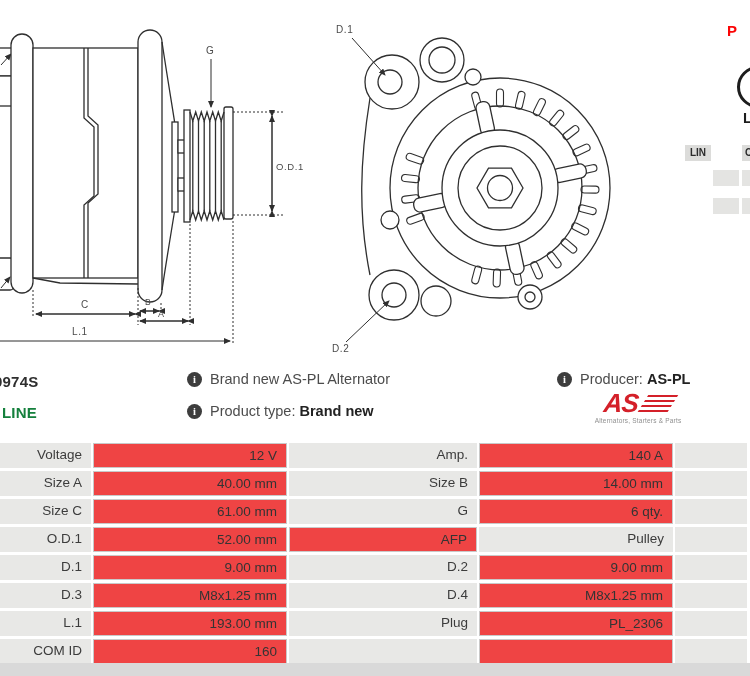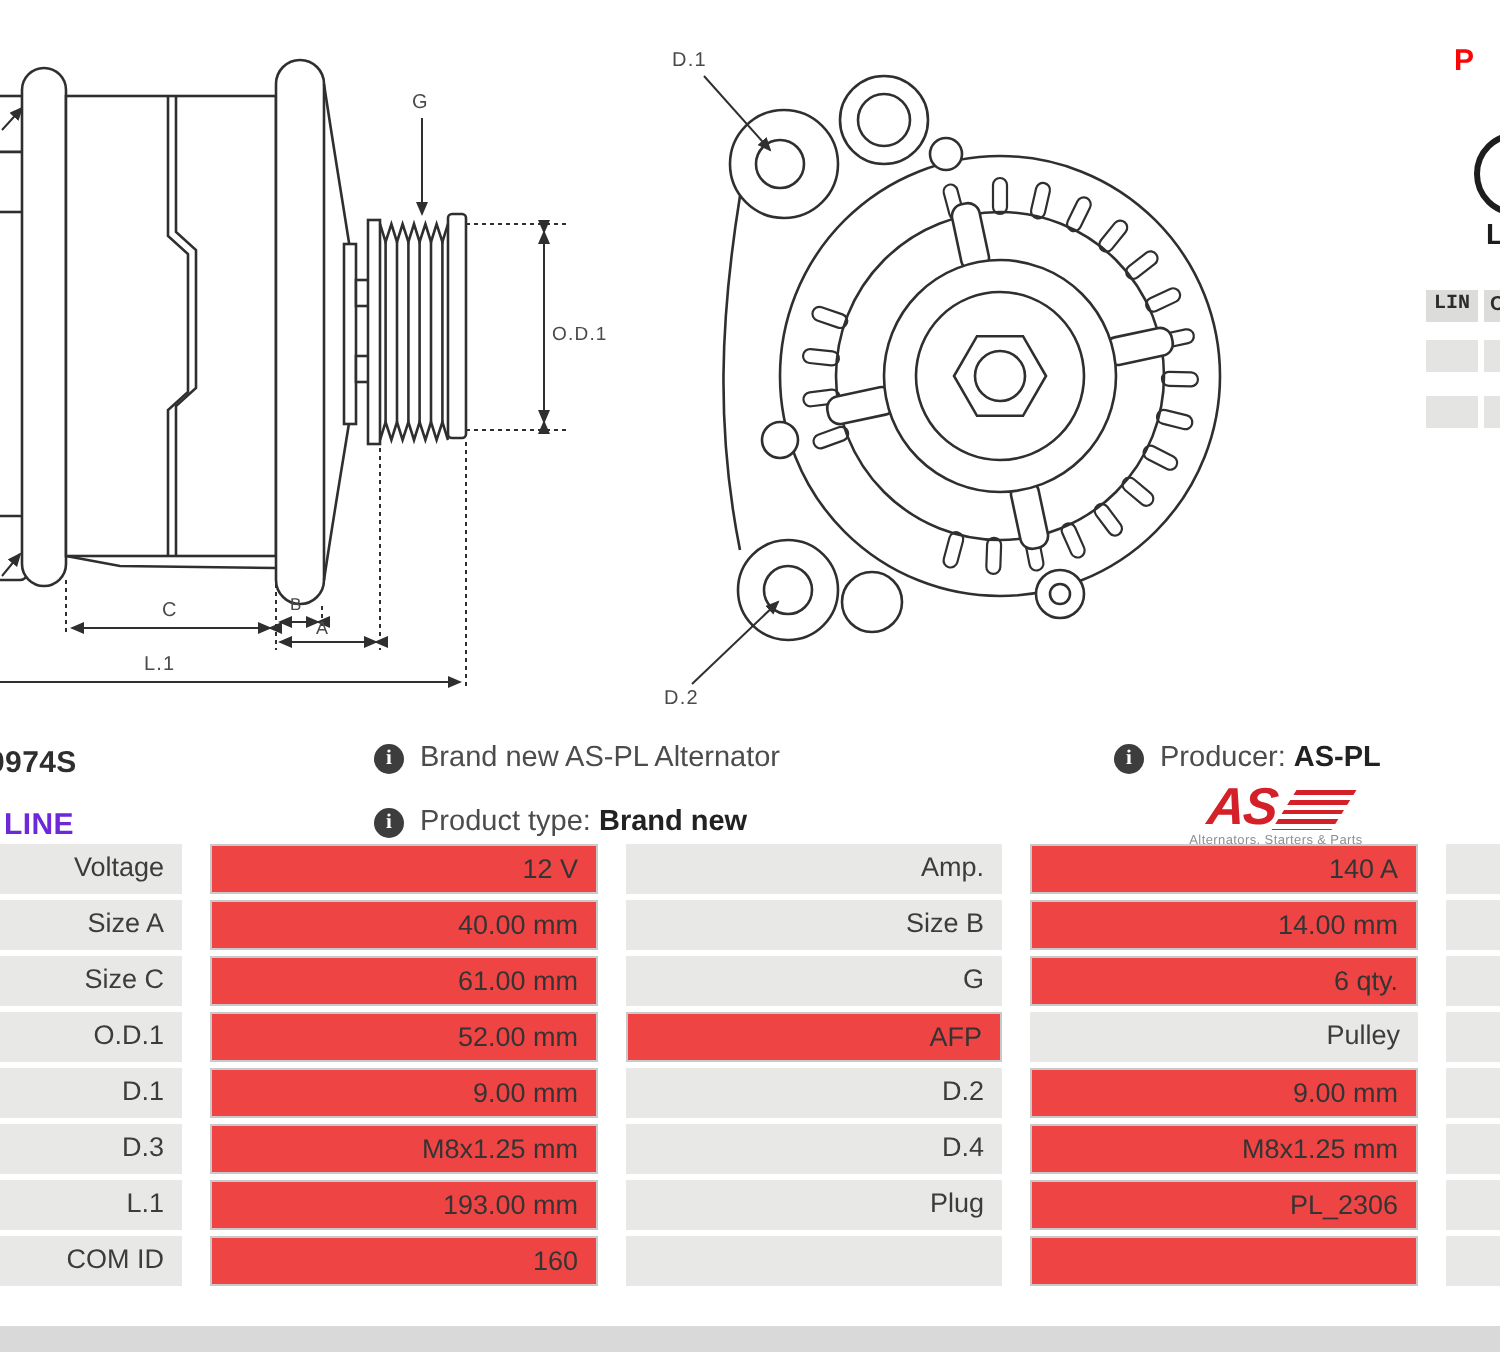--- a/index.html
+++ b/index.html
@@ -17,41 +17,41 @@
   .rp-p { position:absolute; left:727px; top:22px; font-size:15px; font-weight:bold; color:#fb0506; }
   .rp-circle { position:absolute; left:737px; top:66px; width:42px; height:42px;
                border:3px solid #1d1d1d; border-radius:50%; }
   .rp-l { position:absolute; left:743px; top:110px; font-size:14.5px; font-weight:bold; color:#1d1d1d; }
   .rp-cell { position:absolute; height:16px; font-size:10px; font-weight:bold; color:#2c2c2c;
              background:#dcdcda; text-align:center; line-height:16px; }
   .rp-bar { position:absolute; height:16px; background:#e4e4e2; }
 
   
   .code { position:absolute; left:-6px; top:373px; font-size:15px; font-weight:bold; color:#2e2e2e; letter-spacing:.2px; }
-  .line-tag { position:absolute; left:2px; top:404px; font-size:15px; font-weight:bold; color:#6d28d9; letter-spacing:.2px; }
+  .line-tag { position:absolute; left:2px; top:404px; font-size:15px; font-weight:bold; color:#15803d; letter-spacing:.2px; }
   .info-row { position:absolute; display:flex; align-items:center; font-size:14.5px; color:#4c4c4c; }
   .info-icon { width:15px; height:15px; border-radius:50%; background:#3d3d3d; color:#fff;
                font-size:10.5px; font-weight:bold; font-family:"Liberation Serif", serif;
                display:flex; align-items:center; justify-content:center; margin-right:8px; flex:0 0 15px; }
   .b { font-weight:bold; color:#222; }
   .sp { white-space:pre;text-align:right; }
 
   
   .logo { position:absolute; left:592px; top:389px; width:92px; text-align:center; }
   .logo-row { display:flex; align-items:flex-end; justify-content:center; height:26px; }
   .logo-as { font-size:26px; line-height:24px; font-weight:bold; font-style:italic;
              color:#d42029; transform:skewX(-6deg); letter-spacing:-1px; }
   .logo-stripes { width:30px; height:20px; margin-left:3px; transform:skewX(-32deg);
                   background:repeating-linear-gradient(180deg,#d42029 0 2.4px,#ffffff 2.4px 4.9px); }
   .logo-caption { margin-top:2px; font-size:6.5px; color:#8f8f8f; letter-spacing:.2px; }
 
   
-  .spec-table { position:absolute; left:0; top:422px; width:631px;
+  .spec-table { position:absolute; left:0; top:443px; width:631px;
                 display:grid; grid-template-columns:91px 194px 188px 194px 72px;
-                gap:3px 14px; font-size:13.5px; }
+                gap:3px 2px; font-size:13.5px; }
   .cell { height:25px; line-height:24px; text-align:right; padding-right:9px; overflow:hidden; }
   .lbl { background:#e8e8e6; color:#3c3c3c; }
   .val { background:#ef4444; border:1px solid #c9c9c9; color:#343434; }
   .fill { background:#e8e8e6; }
   .bottom-strip { position:absolute; left:0; top:663px; width:750px; height:13px; background:#d9d9d9; }
 </style>
 </head>
 <body>
 
 <div class="stage">
@@ -192,21 +192,21 @@
 
     <text x="6" y="33" font-size="10" stroke="none">D.1</text>
     <line x1="22" y1="38" x2="55" y2="75" stroke-width="1" marker-end="url(#m2)"></line>
     <text x="2" y="352" font-size="10" stroke="none">D.2</text>
     <line x1="16" y1="342" x2="59" y2="301" stroke-width="1" marker-end="url(#m2)"></line>
   </svg>
 
   <div class="rp-p">P</div>
   <div class="rp-circle"></div>
   <div class="rp-l">L</div>
-  <div class="rp-cell" style="left:713px; top:145px; width:26px;font-family:Liberation Mono, monospace;">LIN</div>
+  <div class="rp-cell" style="left:685px; top:145px; width:26px;">LIN</div>
   <div class="rp-cell" style="left:742px; top:145px; width:34px; text-align:left; padding-left:3px;">CO</div>
   <div class="rp-bar" style="left:713px; top:170px; width:26px;"></div>
   <div class="rp-bar" style="left:742px; top:170px; width:34px;"></div>
   <div class="rp-bar" style="left:713px; top:198px; width:26px;"></div>
   <div class="rp-bar" style="left:742px; top:198px; width:34px;"></div>
 
   <div class="code">0974S</div>
   <div class="line-tag">LINE</div>
 
   <div class="info-row" style="left:187px; top:371px;">

